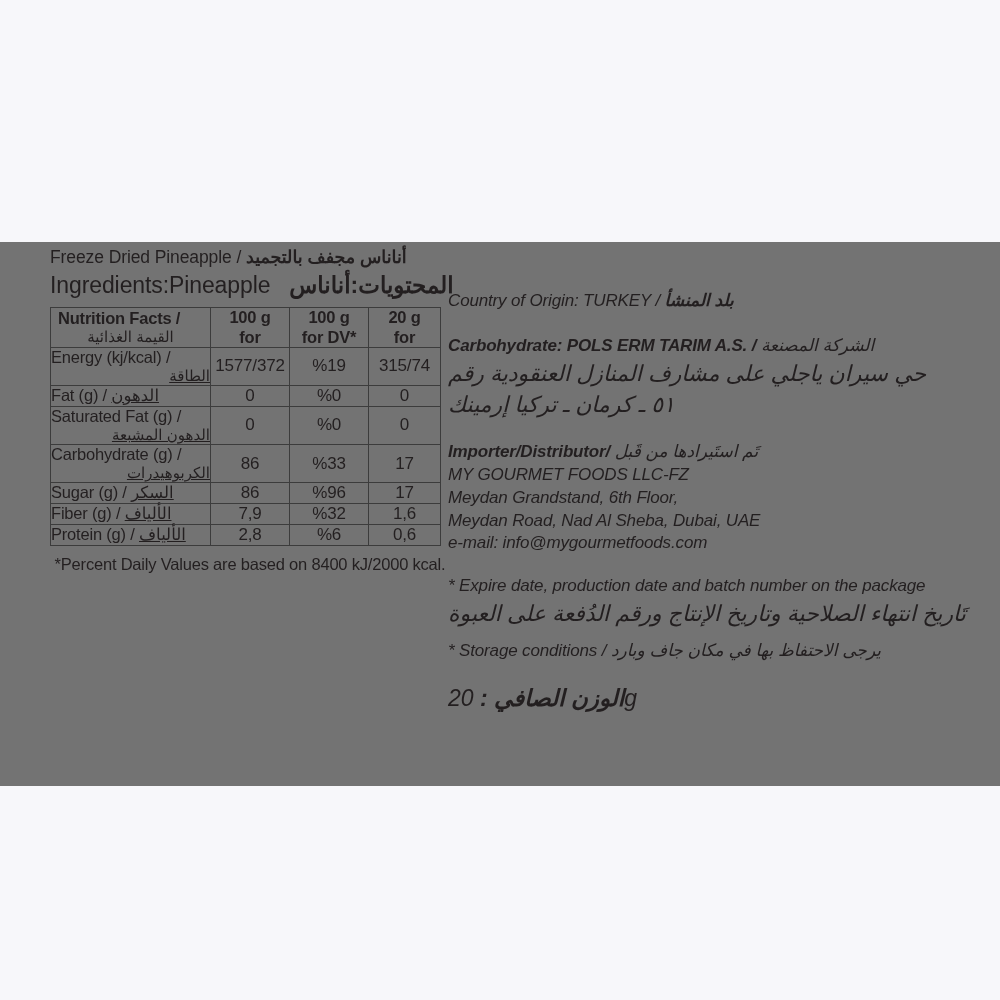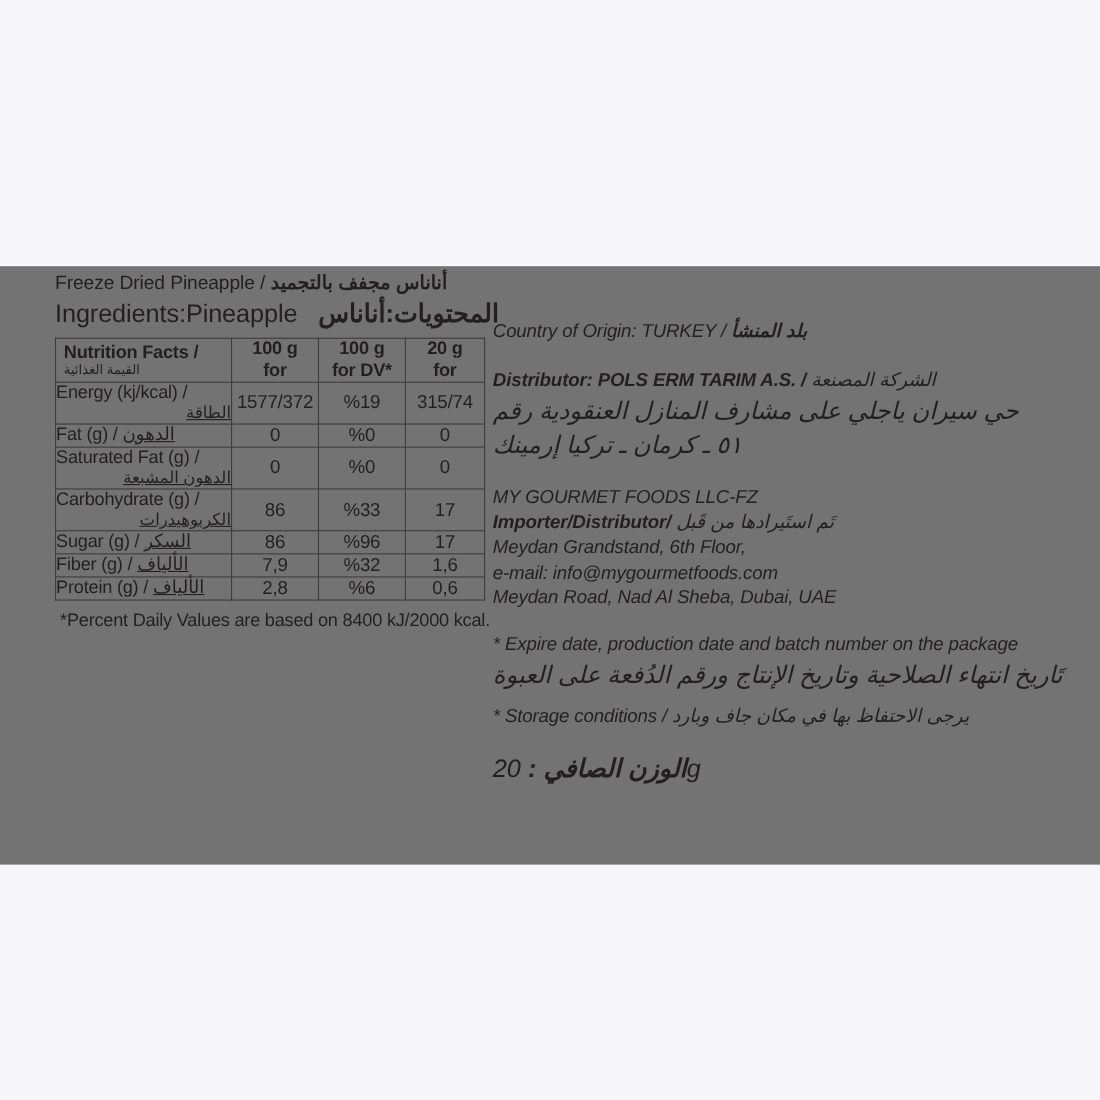--- a/index.html
+++ b/index.html
@@ -98,22 +98,22 @@
     font-weight: 700;
     letter-spacing: -0.2px;
   }
   th.cell-head.label-head {
     text-align: left;
     padding-left: 7px;
     padding-right: 7px;
   }
   th.cell-head.label-head .arab-line {
     display: block;
-    text-align: left;
-    font-size: 12px;
+    text-align: center;
+    font-size: 15px;
   }
   th.cell-head span.hl { display: block; font-weight: 700; }
 
   .footnote {
     margin-top: 9px;
     font-size: 16.5px;
     letter-spacing: -0.2px;
     white-space: nowrap;
     text-align: center;
   }
@@ -255,38 +255,38 @@
       <div class="r-line">
         <span>Country of Origin: TURKEY /</span>
         <span class="ar">بلد المنشأ</span>
       </div>
     </div>
 
     <div class="gap-origin"></div>
 
     <div class="r-block">
       <div class="r-line bold-en">
-        <span>Distributor: POLS ERM TARIM A.S. /</span>
+        <span>Carbohydrate: POLS ERM TARIM A.S. /</span>
         <span class="ar-reg">الشركة المصنعة</span>
       </div>
       <div class="r-arabic">حي سيران ياجلي على مشارف المنازل العنقودية رقم</div>
       <div class="r-arabic">٥١ ـ كرمان ـ تركيا إرمينك</div>
     </div>
 
     <div class="gap-manuf"></div>
 
     <div class="r-block">
-      <div class="r-line">MY GOURMET FOODS LLC-FZ</div>
       <div class="r-line bold-en">
         <span>Importer/Distributor/</span>
         <span class="ar-reg">تَم استَيرادها من قَبل</span>
       </div>
+      <div class="r-line">MY GOURMET FOODS LLC-FZ</div>
       <div class="r-line">Meydan Grandstand, 6th Floor,</div>
+      <div class="r-line">Meydan Road, Nad Al Sheba, Dubai, UAE</div>
       <div class="r-line">e-mail: info@mygourmetfoods.com</div>
-      <div class="r-line">Meydan Road, Nad Al Sheba, Dubai, UAE</div>
     </div>
 
     <div class="gap-import"></div>
 
     <div class="r-block">
       <div class="r-line">* Expire date, production date and batch number on the package</div>
       <div class="r-arabic">تَاريخ انتهاء الصلاحية وتاريخ الإنتاج ورقم الدُفعة على العبوة</div>
       <div class="gap-notes"></div>
       <div class="r-line">
         <span>* Storage conditions /</span>

